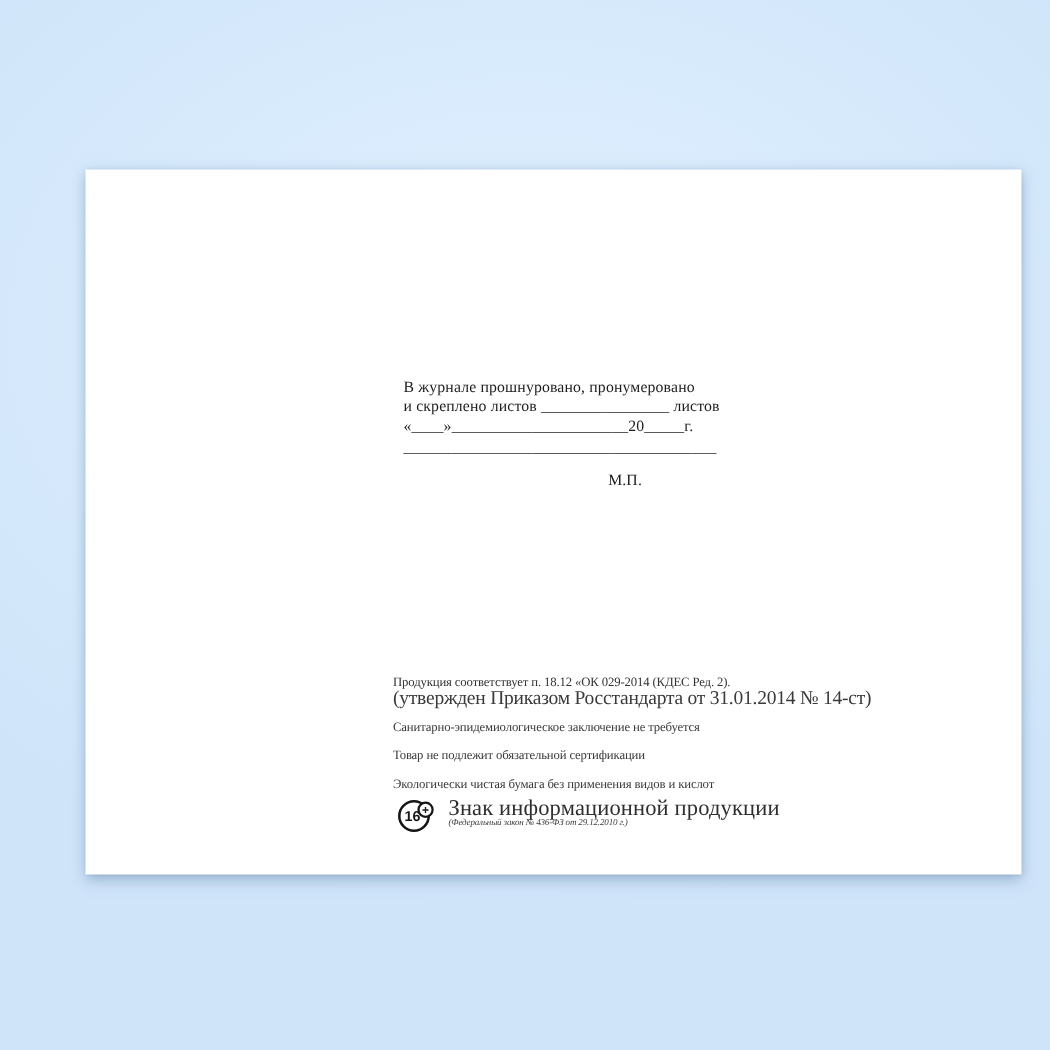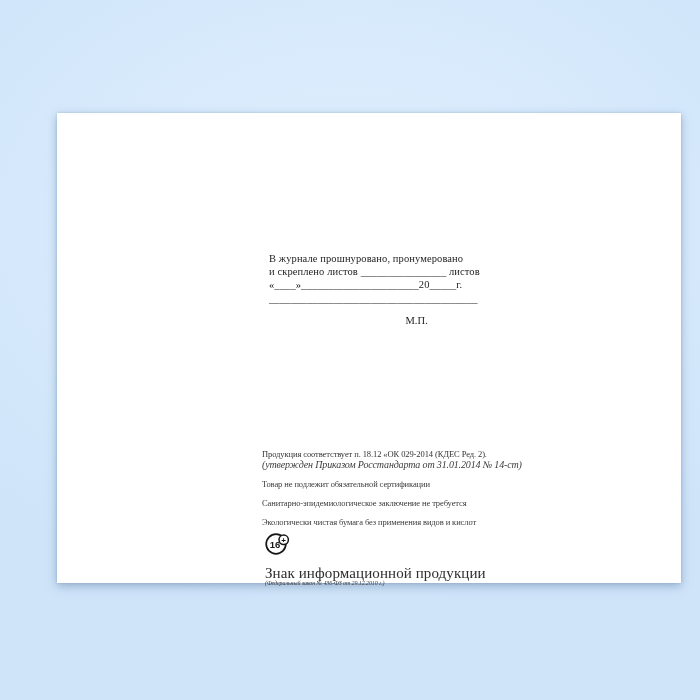--- a/index.html
+++ b/index.html
@@ -49,29 +49,28 @@
     position: absolute;
     left: 165px;
     top: 336px;
     width: 250px;
     color: #3a3a3a;
     white-space: nowrap;
     margin-left: 40px;
   }
   .c1 { font-size: 8.5px; line-height: 11px; letter-spacing: -0.1px; color: #333; }
   .c2 { font-size: 7.5px; line-height: 10px; letter-spacing: -0.15px; }
-  .c3 { font-size: 10px; line-height: 10px; letter-spacing: -0.15px; font-style: italic; }
+  .c3 { font-size: 13px; line-height: 10px; letter-spacing: -0.15px; }
   .note { font-size: 8.5px; line-height: 10px; letter-spacing: -0.1px; margin-top: 9px; }
   .age-row {
     display: flex;
     align-items: flex-start;
     gap: 9px;
     margin-top: 4px;
     margin-left: 3px;
-    flex-direction: column;
   }
   .age-badge { flex: 0 0 auto; display: block; }
   .age-badge text {
     font-family: "Liberation Sans", "DejaVu Sans", sans-serif;
     font-weight: bold;
     fill: #161616;
   }
   .age-text { padding-top: 3px; }
   .age-label { font-size: 15px; line-height: 10px; letter-spacing: 0.1px; color: #2e2e2e; }
   .age-law { font-size: 6px; line-height: 8px; letter-spacing: -0.1px; font-style: italic; margin-top: 1px; }
@@ -89,22 +88,22 @@
       <div class="stamp-line">_______________________________________</div>
       <div class="seal-label">М.П.</div>
     </div>
 
     <div class="info-block">
       <div class="compliance">
         <div class="c1">Продукция соответствует п. 18.12 «ОК 029-2014 (КДЕС Ред. 2).</div>
         <div class="c3">(утвержден Приказом Росстандарта от 31.01.2014 № 14-ст)</div>
       </div>
 
+      <div class="note">Санитарно-эпидемиологическое заключение не требуется</div>
       <div class="note">Товар не подлежит обязательной сертификации</div>
-      <div class="note">Санитарно-эпидемиологическое заключение не требуется</div>
       <div class="note">Экологически чистая бумага без применения видов и кислот</div>
 
       <div class="age-row">
         <svg class="age-badge" width="25" height="25" viewBox="0 0 25 25" aria-hidden="true">
           <circle cx="11" cy="13" r="9.8" fill="#ffffff" stroke="#161616" stroke-width="1.7"></circle>
           <text x="10" y="13.6" font-size="9.5" text-anchor="middle" dominant-baseline="central">16</text>
           <circle cx="18.7" cy="8.8" r="4.7" fill="#ffffff" stroke="#161616" stroke-width="1.5"></circle>
           <text x="18.7" y="9.2" font-size="8" text-anchor="middle" dominant-baseline="central">+</text>
         </svg>
         <div class="age-text">

